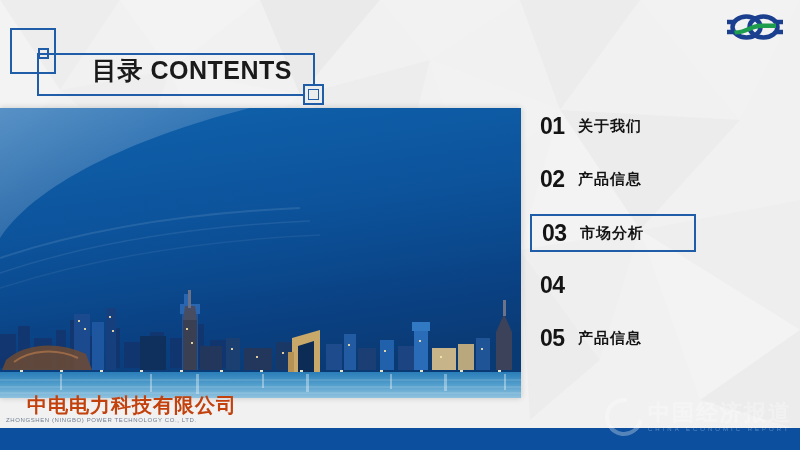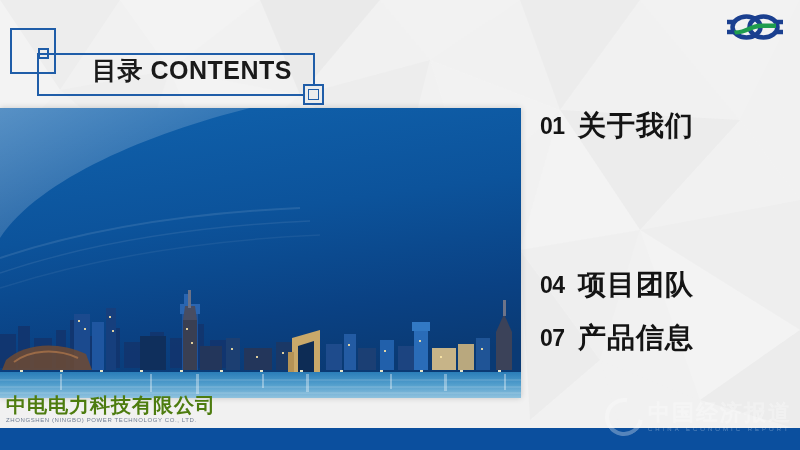--- a/index.html
+++ b/index.html
@@ -126,21 +126,21 @@
   }
   .menu-item .num {
     font-size: 23px;
     font-weight: bold;
     color: #141414;
     letter-spacing: -0.5px;
     width: 32px;
     flex: none;
   }
   .menu-item .label {
-    font-size: 28px;
+    font-size: 15px;
     font-weight: bold;
     color: #141414;
     letter-spacing: 1px;
     margin-left: 6px;
     white-space: nowrap;
   }
   .menu-item.active {
     border: 2px solid #1f5da8;
   }
 
@@ -157,24 +157,25 @@
     position: absolute;
     left: 6px;
     bottom: 22px;
     width: 210px;
     height: 34px;
   }
   .brand-cn {
     font-family: "Liberation Serif", "DejaVu Serif", serif;
     font-size: 20px;
     font-weight: bold;
-    color: #4d7c0f;
+    color: #c2410c;
     letter-spacing: 1px;
     white-space: nowrap;
     line-height: 22px;
+    margin-left: 21px;
   }
   .brand-en {
     font-size: 6px;
     color: #6f7d93;
     letter-spacing: 0.6px;
     white-space: nowrap;
     line-height: 9px;
   }
 
   
@@ -402,29 +403,36 @@
     </svg>
   </div>
 
   <div class="menu">
 
     <div class="menu-item" style="top:0px;">
       <span class="num">01</span>
       <span class="label">关于我们</span>
     </div>
 
-
+    <div class="menu-item" style="top:53px;">
+      <span class="num">02</span>
+      <span class="label">产品信息</span>
+    </div>
+
+    <div class="menu-item active" style="top:106px; width:166px; height:38px;">
+      <span class="num">03</span>
+      <span class="label">市场分析</span>
+    </div>
 
     <div class="menu-item" style="top:159px;align-items:center;">
       <span class="num">04</span>
-      <span class="label">项目团队</span>
     </div>
 
     <div class="menu-item" style="top:212px;">
-      <span class="num">07</span>
+      <span class="num">05</span>
       <span class="label">产品信息</span>
     </div>
   </div>
 
   <div class="brand">
     <div class="brand-cn">中电电力科技有限公司</div>
     <div class="brand-en">ZHONGSHEN (NINGBO) POWER TECHNOLOGY CO., LTD.</div>
   </div>
 
   <div class="bottom-bar"></div>

